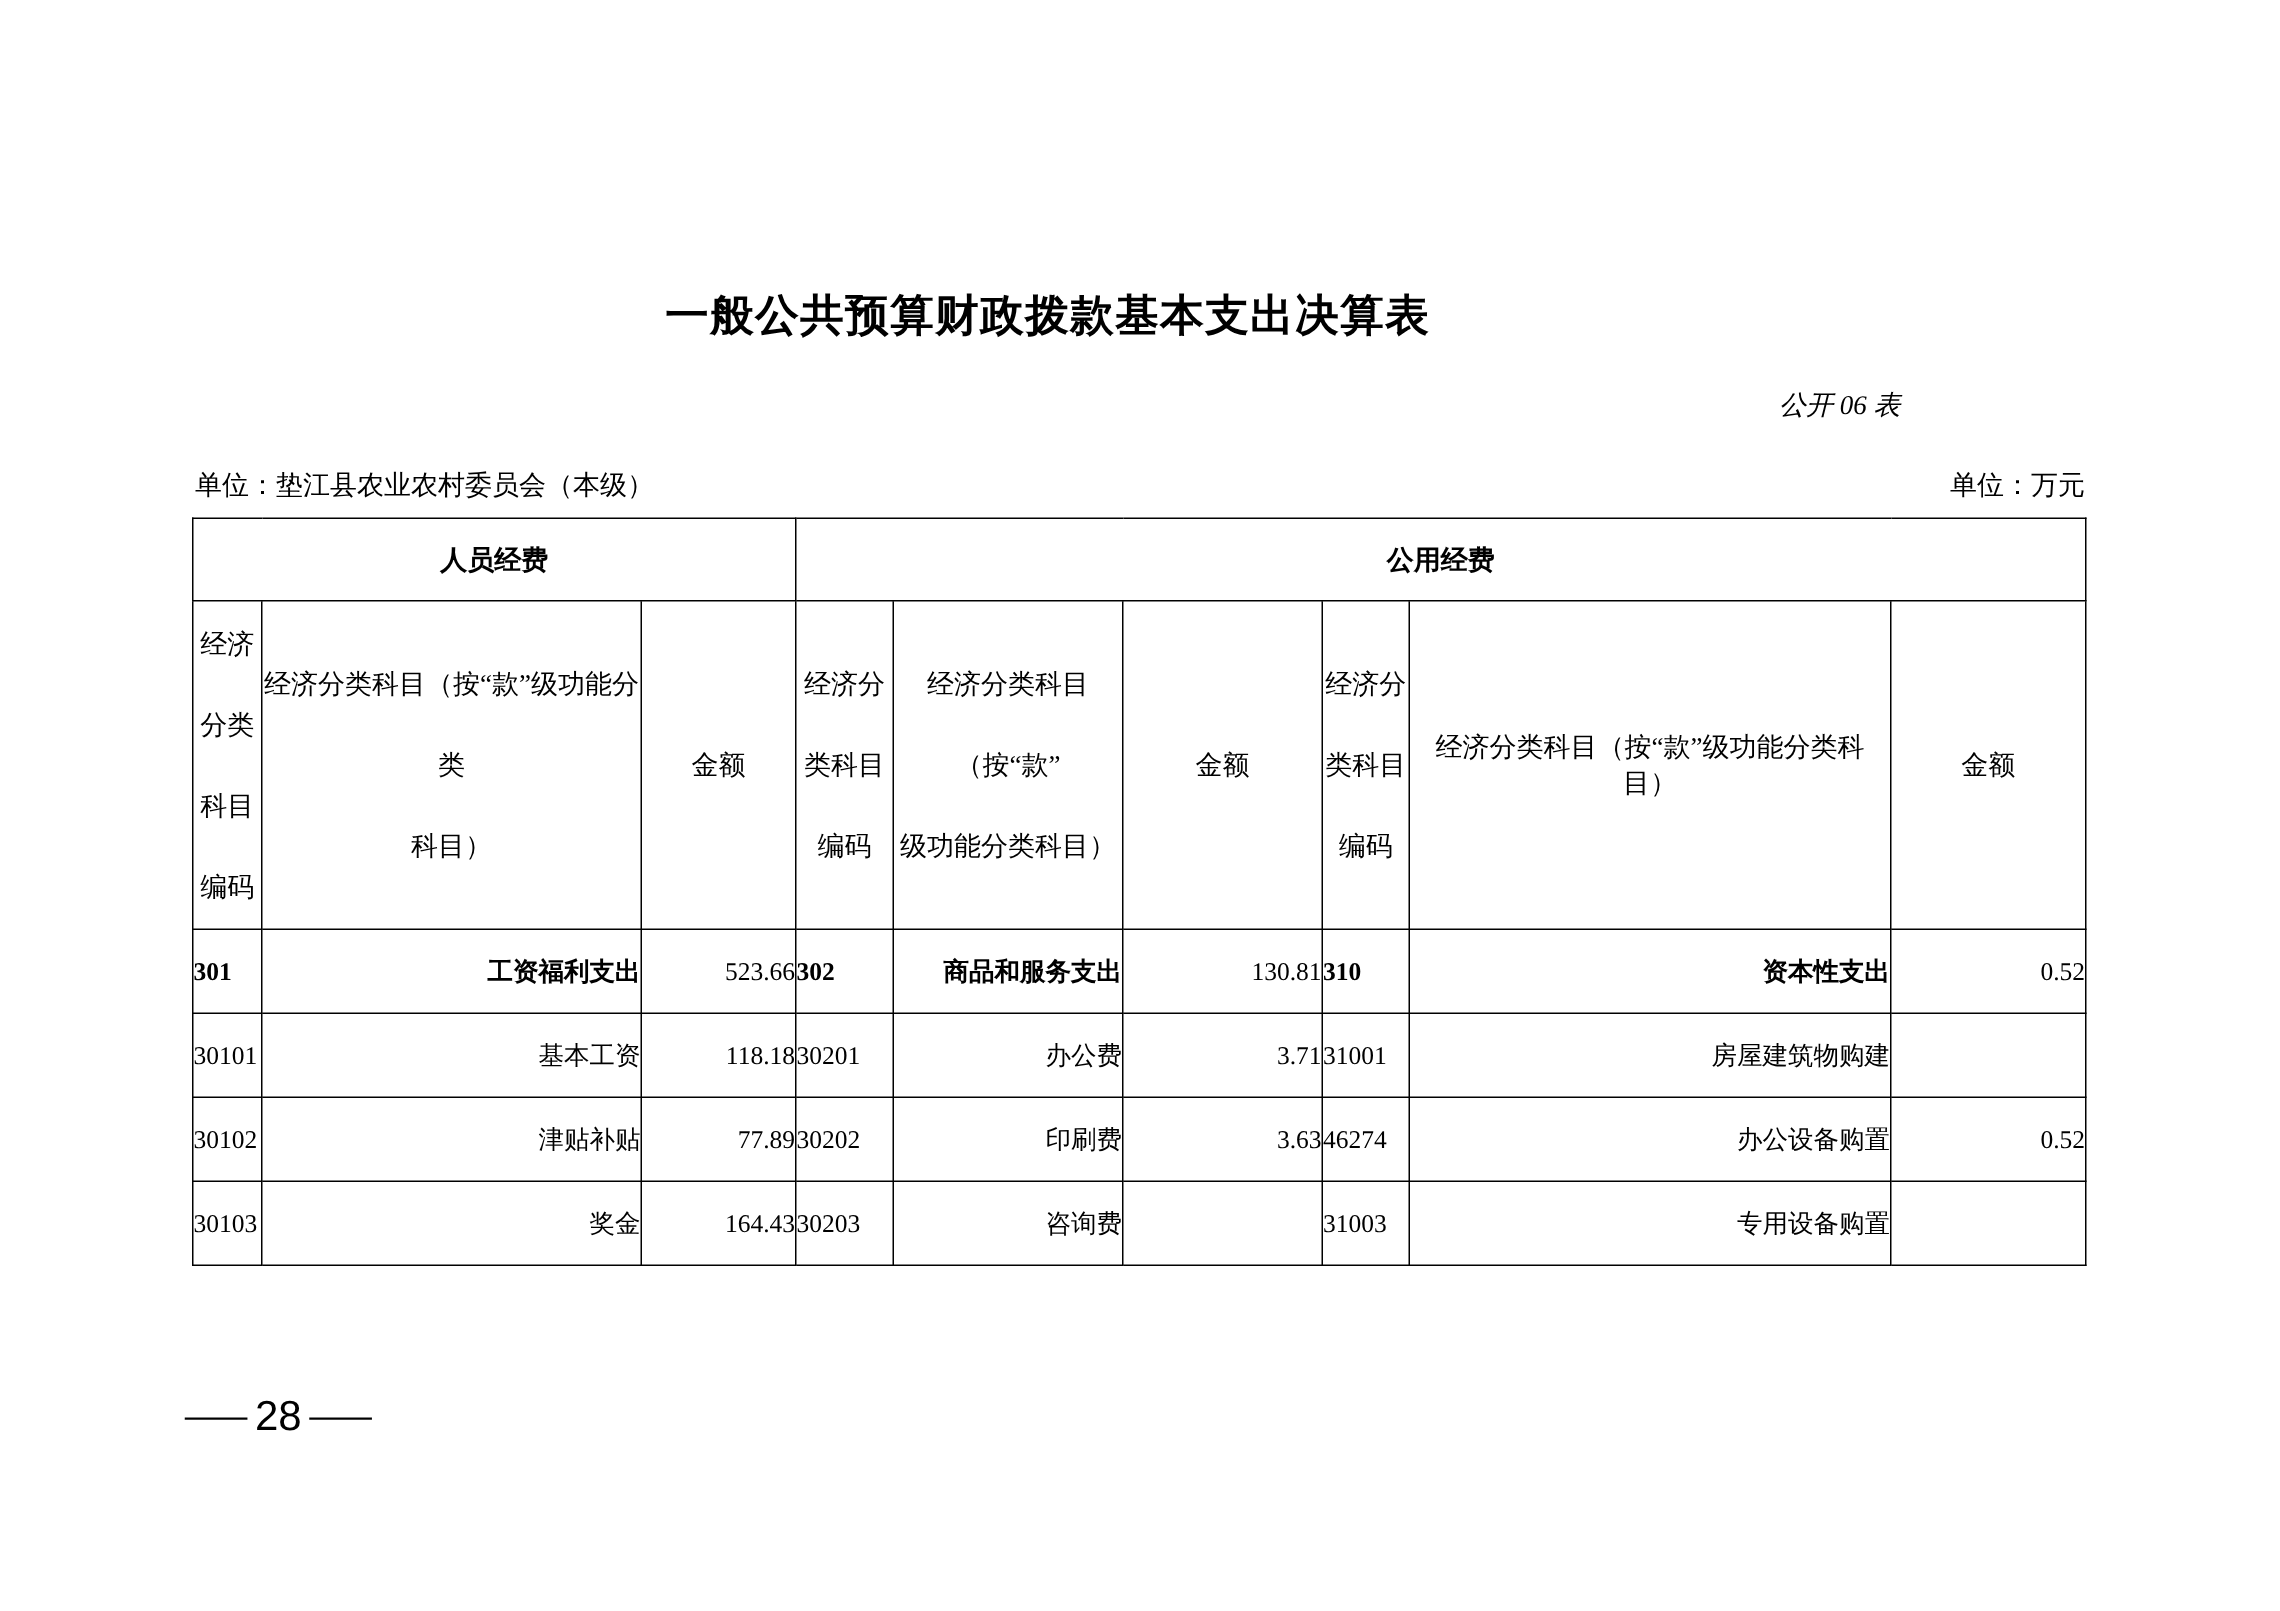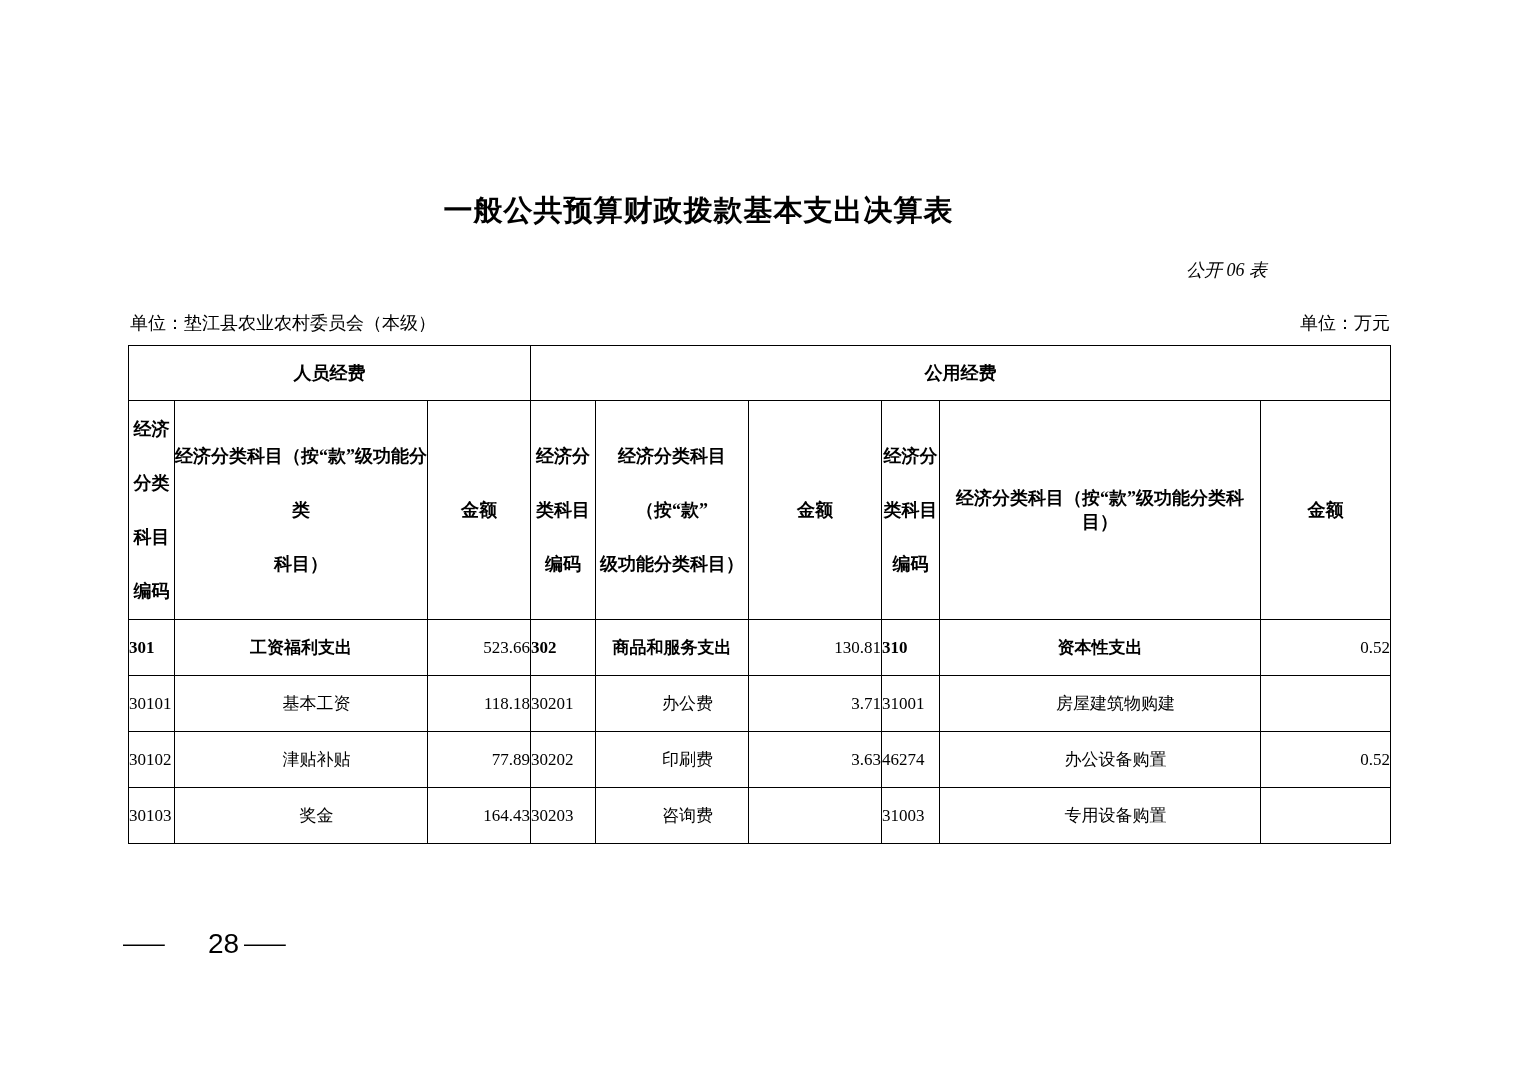--- a/index.html
+++ b/index.html
@@ -59,48 +59,47 @@
     height: 54px;
     text-align: center;
     vertical-align: middle;
     font-weight: bold;
     font-size: 18px;
   }
   .header-row td {
     height: 218px;
     text-align: center;
     vertical-align: middle;
-    font-weight: bold;
+    font-weight: normal;
     font-size: 18px;
   }
   .hline { display: block; line-height: 54px; }
   .data-row td { height: 55px; vertical-align: middle; }
   .c-code { text-align: left; padding-left: 2px; margin-left: 44px; }
-  .c-name { text-align: center; padding-left: 4px; }
+  .c-name { text-align: right; padding-left: 4px; }
   .c-amt  { text-align: right; padding-right: 9px; }
   .row-total .c-code, .row-total .c-name { font-weight: bold; }
   .row-sub .c-name { padding-left: 31px; }
   .page-footer {
     position: absolute;
     top: 928px;
     left: 133px;
     display: flex;
     align-items: center;
     gap: 15px;
     font-family: "Liberation Sans", "DejaVu Sans", sans-serif;
   }
   .page-footer .dash {
     display: inline-block;
     font-size: 22px;
     transform: scaleX(1.9);
     font-weight: normal;
   }
   .page-footer .num {
     font-size: 28px;
-    margin-left: 38px;
   }
 </style>
 </head>
 <body>
 
 <div class="page">
 
   <div class="doc-title">一般公共预算财政拨款基本支出决算表</div>
 
   <div class="form-label">公开 06 表</div>

